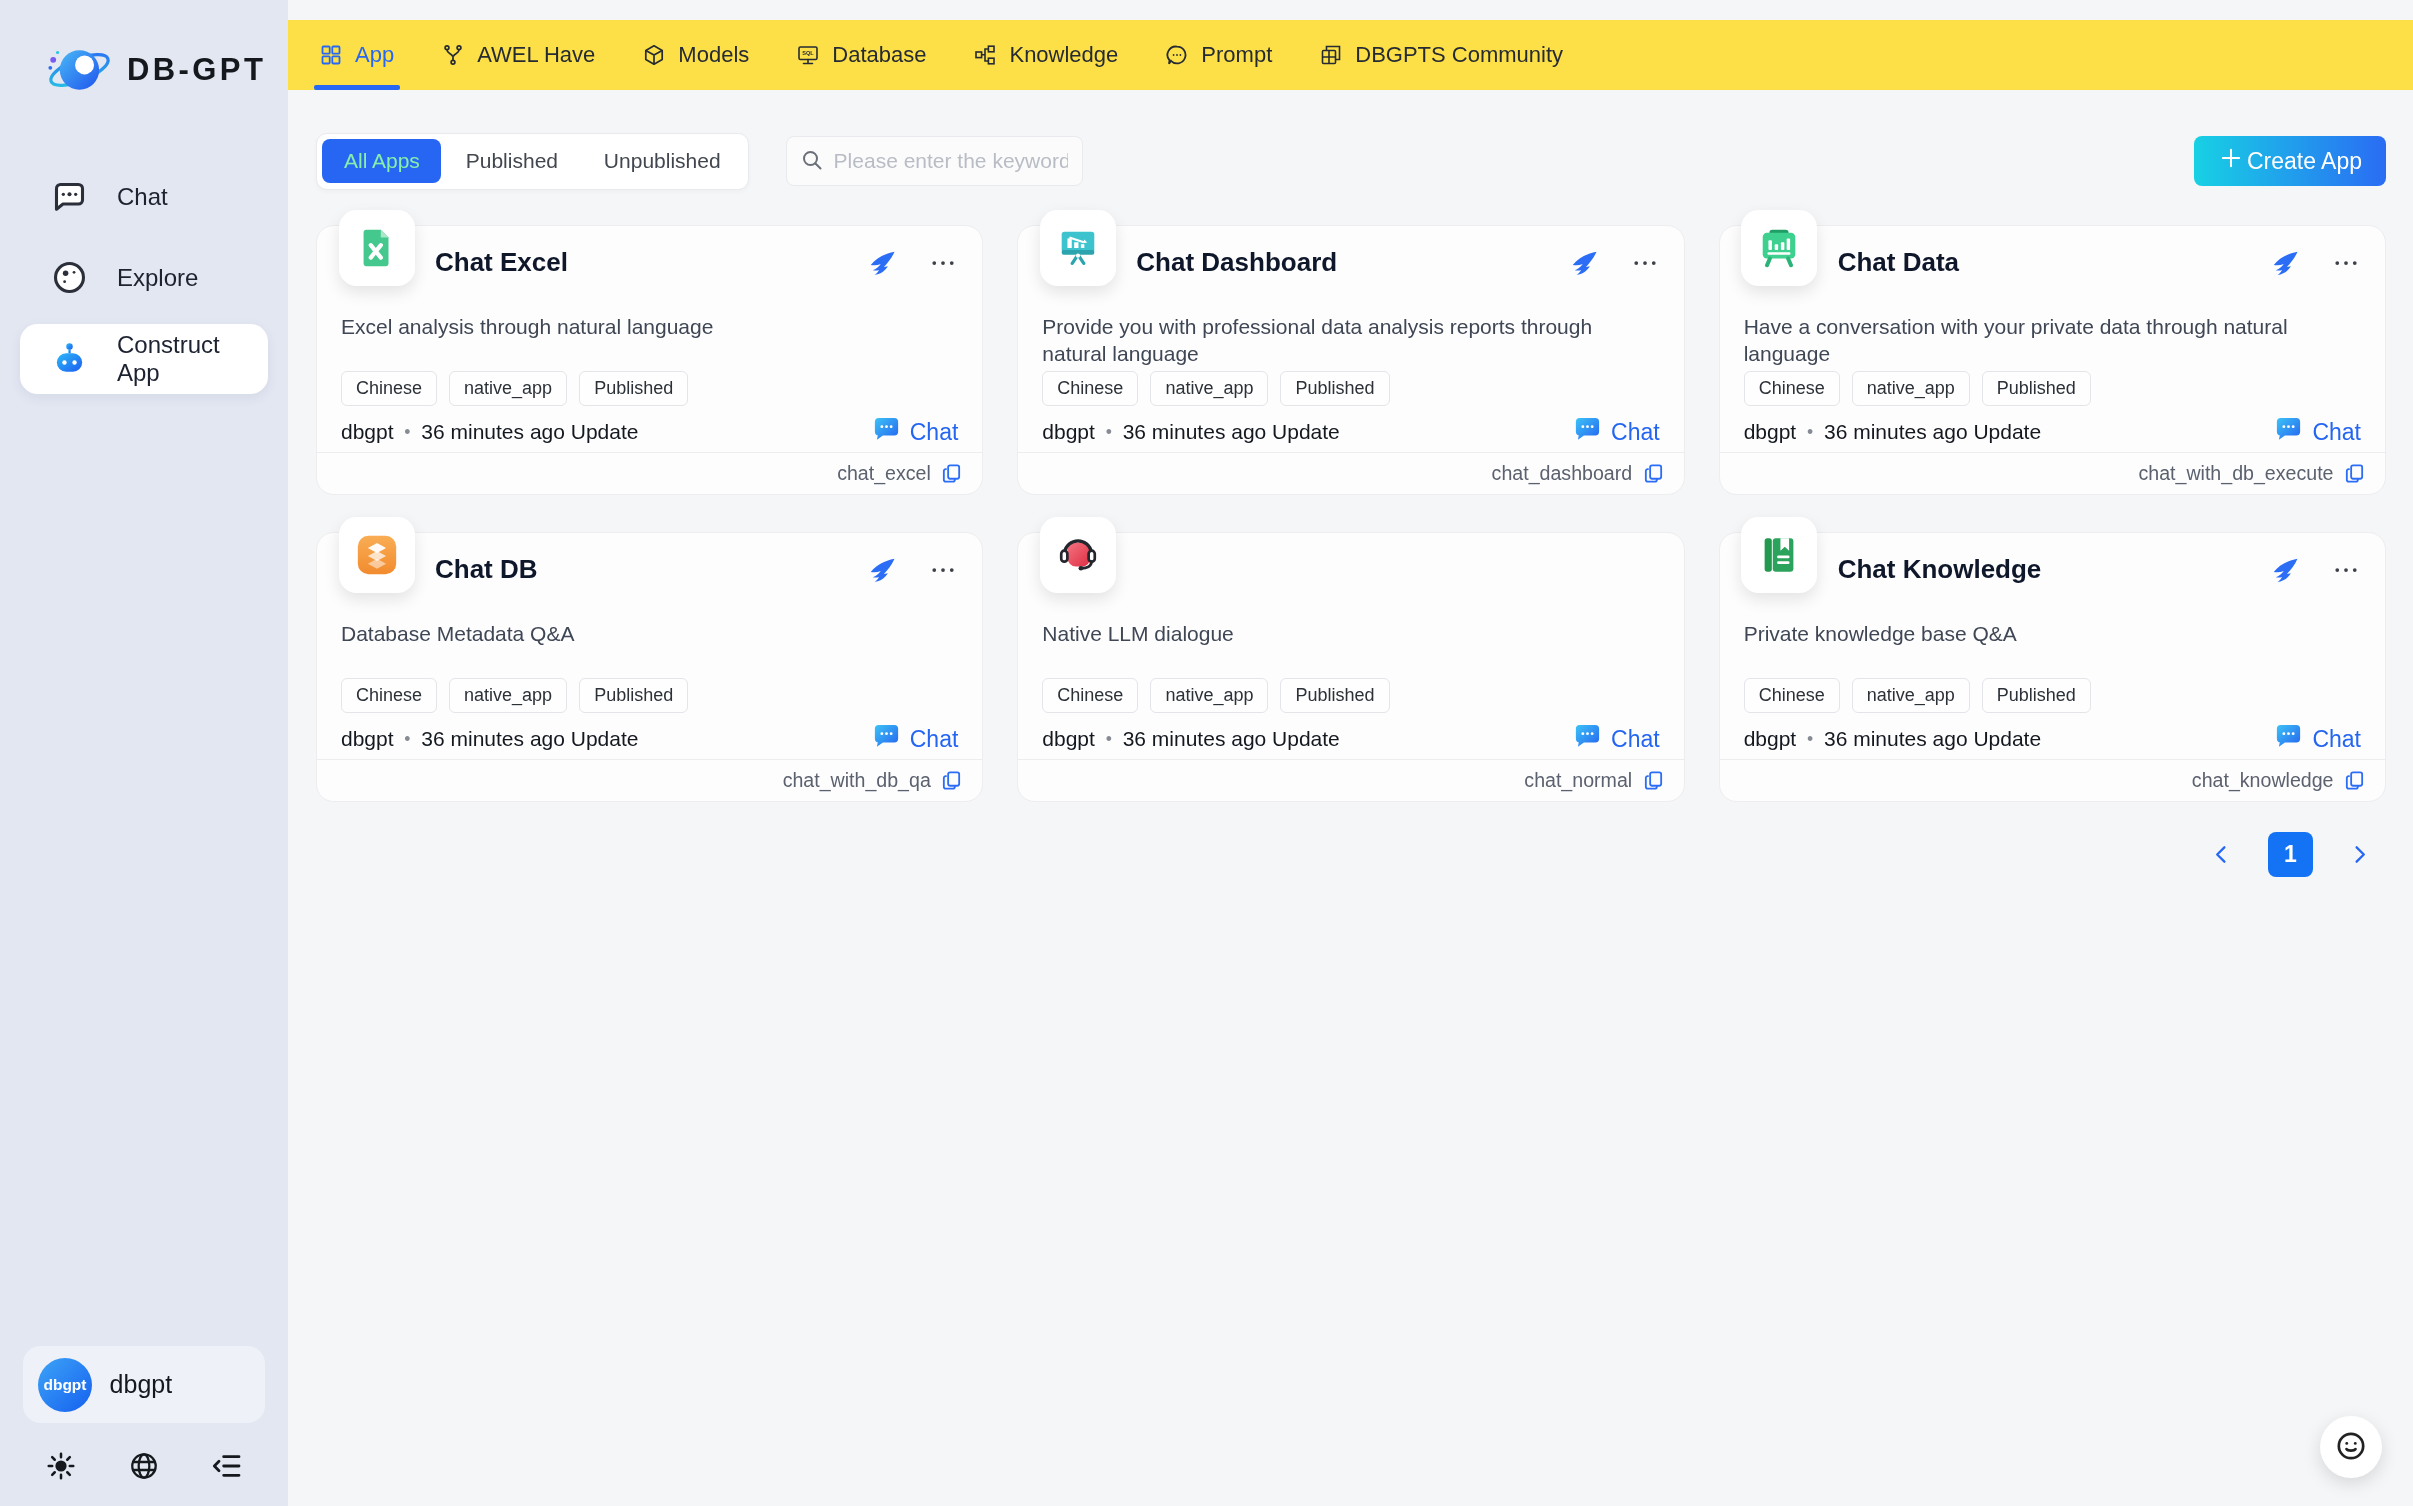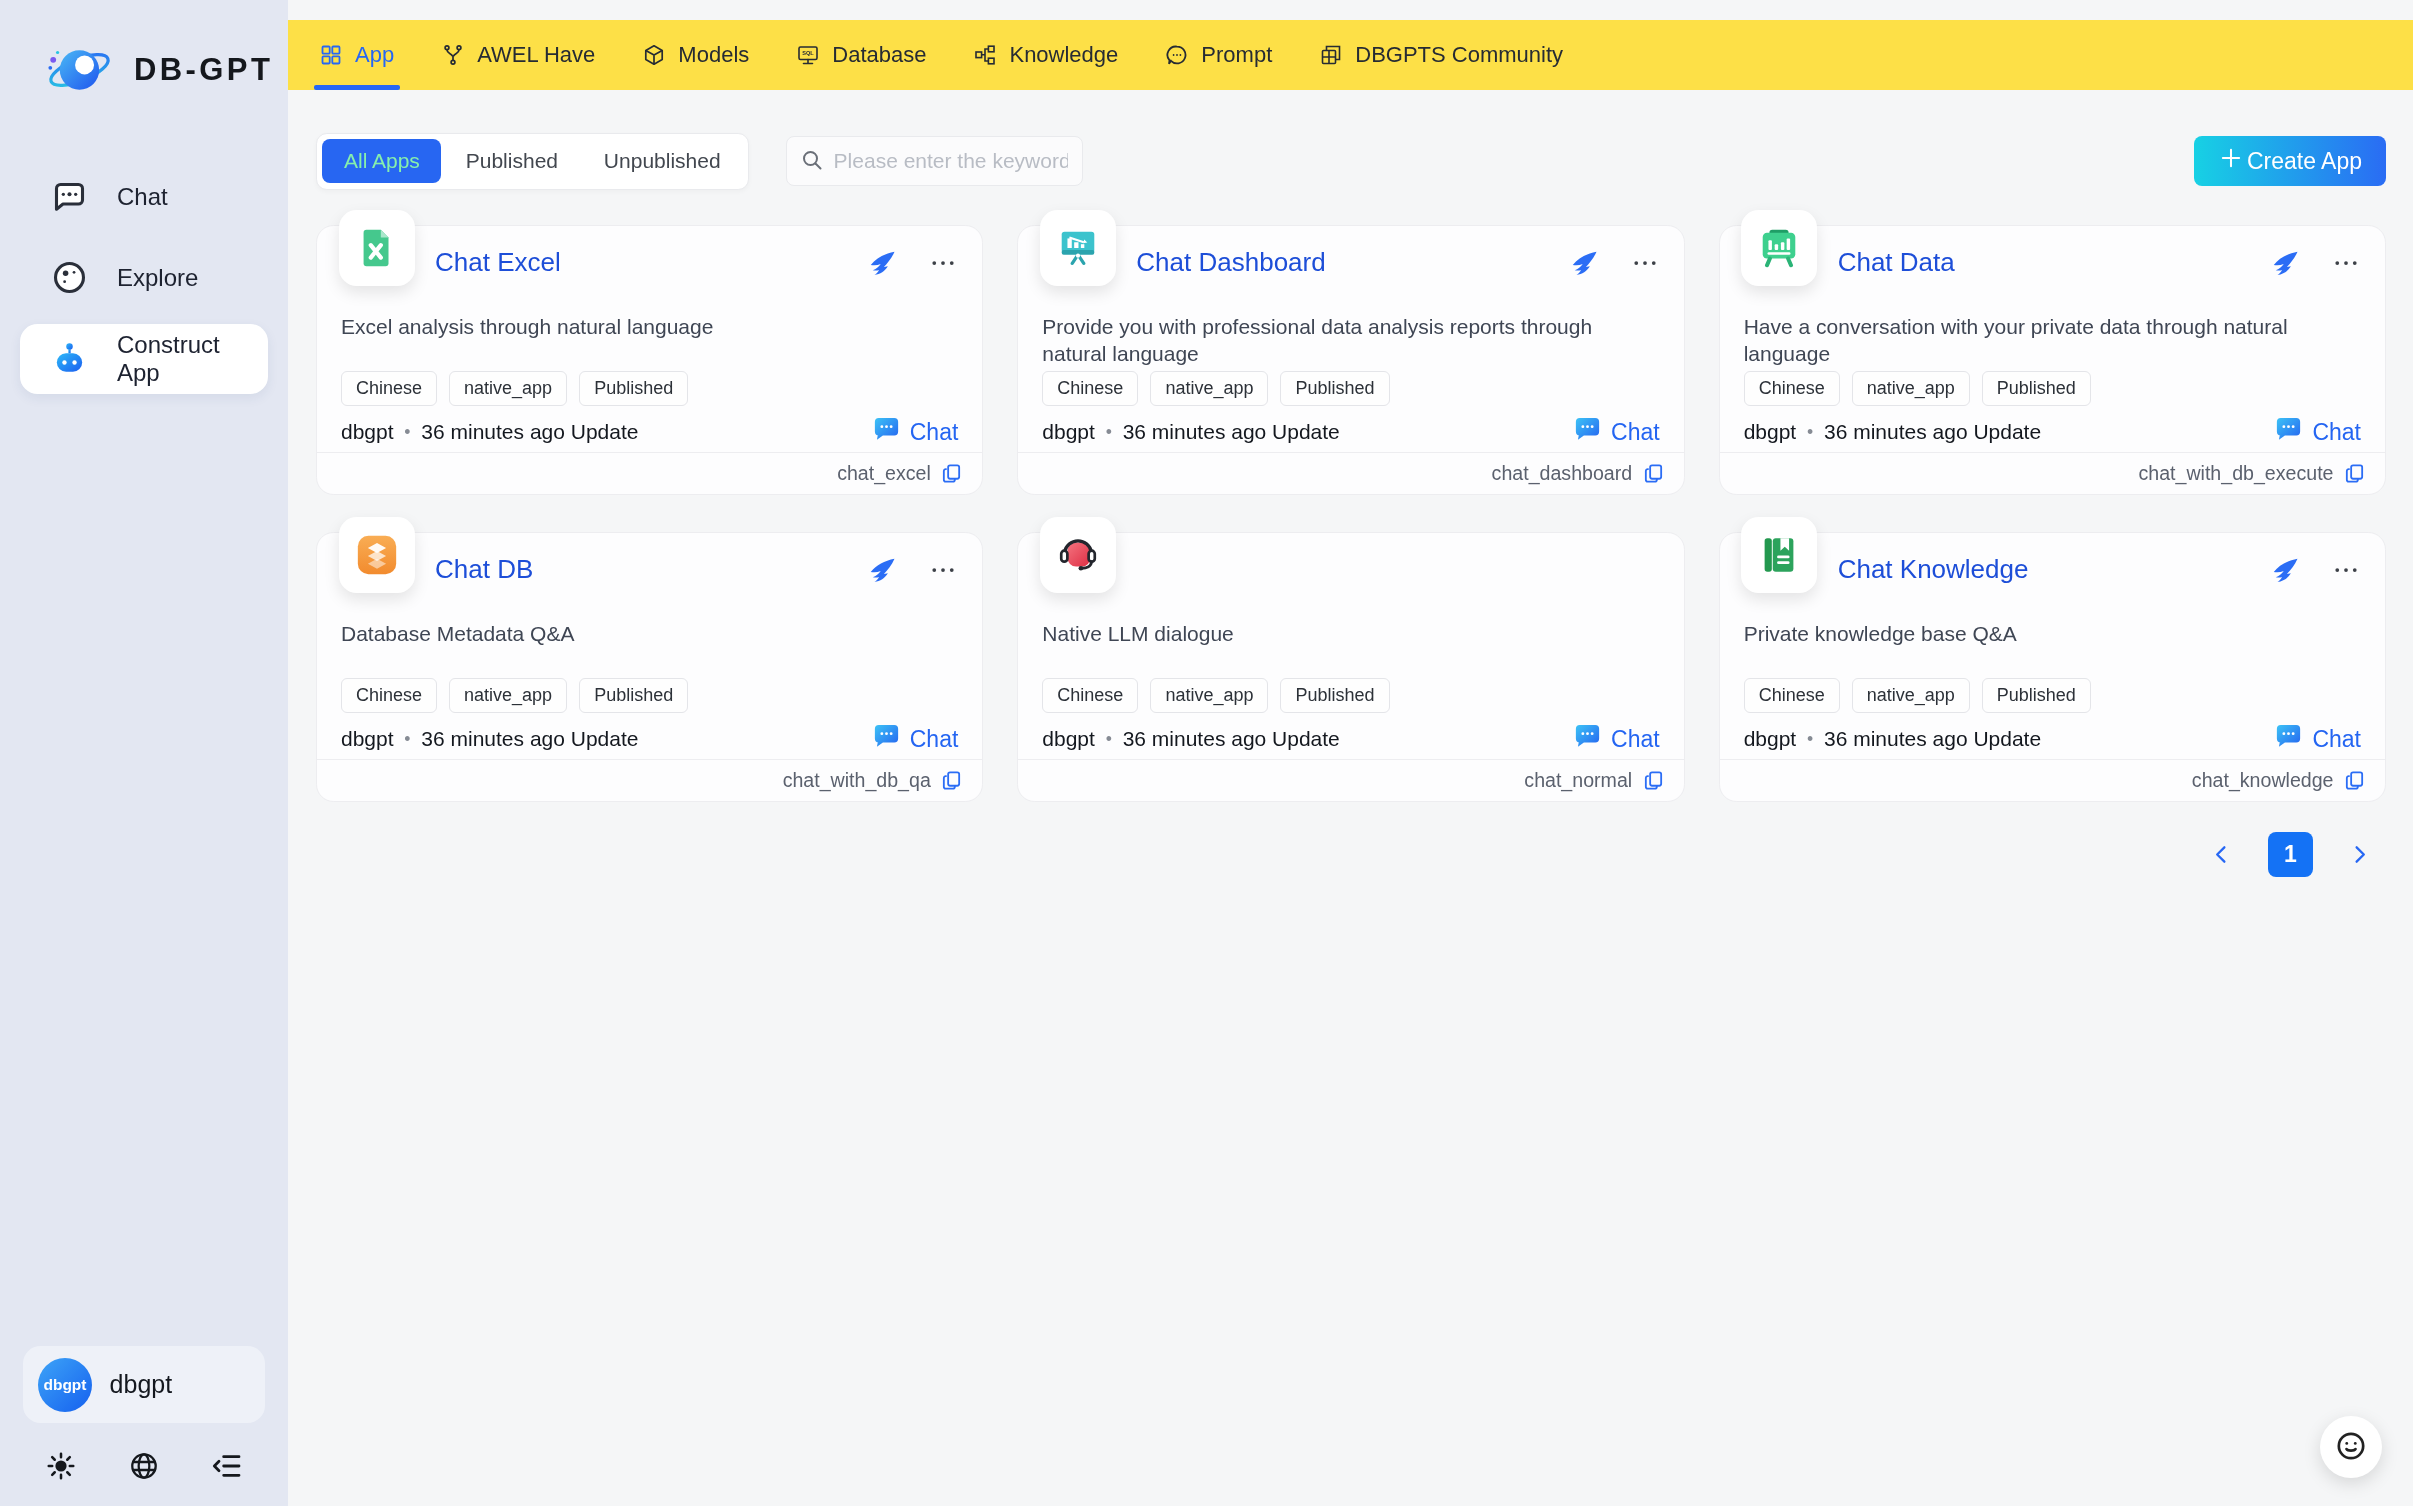--- a/index.html
+++ b/index.html
@@ -1,21 +1,21 @@
 <!DOCTYPE html>
 <html style="font-size:10.8px"><head>
 <meta charset="utf-8">
 <style>
   * { margin:0; padding:0; box-sizing:border-box; }
   html,body { width:2413px; height:1506px; font-family:"Liberation Sans", sans-serif; overflow:hidden; }
   .app { position:relative; display:flex; width:2413px; height:1506px; background:#f5f6f7; }
 
   
   .sidebar { width:288px; background:#e3e7f2; display:flex; flex-direction:column; flex-shrink:0; }
-  .logo { display:flex; align-items:center; gap:21px; margin:35px 0 0 43px; }
+  .logo { display:flex; align-items:center; gap:14px; margin:35px 0 0 43px; }
   .logo-icon svg { width:70px; height:70px; display:block; }
   .logo-text { font-size:31px; font-weight:800; letter-spacing:3.4px; color:#15181d; }
   .side-menu { margin-top:57px; padding:0 20px; display:flex; flex-direction:column; gap:10.8px; }
   .side-item { height:70px; display:flex; align-items:center; gap:28px; padding:0 30px; border-radius:17.6px; font-size:24px; color:#1d2230; cursor:pointer; }
   .side-item.active { background:#ffffff; box-shadow:0 4px 12px rgba(40,60,120,.08); font-weight:500; }
   .side-item .s-icon svg { width:39px; height:39px; display:block; }
   .side-spacer { flex:1; }
   .user-chip { margin:0 23px 23px; background:#eef1f8; border-radius:17.6px; height:77px; display:flex; align-items:center; gap:17.6px; padding:0 15px; cursor:pointer; }
   .avatar { width:54px; height:54px; border-radius:50%; background:linear-gradient(135deg,#3da4f7,#1560ef); color:#fff; font-size:15.5px; font-weight:600; display:flex; align-items:center; justify-content:center; }
   .user-name { font-size:25px; color:#14181f; }
@@ -43,21 +43,21 @@
   .searchbox input::placeholder { color:#b8bcc4; }
   .create-btn { margin-left:auto; height:50px; padding:0 24px; border:none; border-radius:8px; background:linear-gradient(90deg,#17d1e4,#2a6cf4); color:#fff; font-family:inherit; font-size:23px; display:flex; align-items:center; gap:3px; cursor:pointer; }
   .create-btn svg { width:26px; height:26px; }
 
   
   .grid { margin-top:35px; display:grid; grid-template-columns:repeat(3,1fr); column-gap:34px; row-gap:37px; }
   .card { position:relative; background:#fdfdfe; border:1.4px solid #ededf0; border-radius:17.6px; height:270px; }
   .card-iconbox { position:absolute; top:-16px; left:21.6px; width:76px; height:76px; background:#fff; border-radius:17.6px; box-shadow:0 6.8px 16px rgba(0,0,0,.10); display:flex; align-items:center; justify-content:center; }
   .card-iconbox svg { width:46px; height:46px; display:block; }
   .card-head { position:absolute; top:21.6px; left:118px; right:24px; display:flex; align-items:center; }
-  .card-title { font-size:26px; font-weight:400; color:#1d4ed8; }
+  .card-title { font-size:26px; font-weight:700; color:#0f172a; }
   .head-actions { margin-left:auto; display:flex; align-items:center; gap:31px; }
   .icon-btn { background:none; border:none; cursor:pointer; padding:0; color:#3c4047; }
   .icon-btn svg { width:30px; height:30px; display:block; }
   .card-desc { position:absolute; top:87px; left:24px; right:24px; font-size:21px; color:#3f4654; line-height:1.3; }
   .card-tags { position:absolute; top:145px; left:24px; display:flex; gap:12px; }
   .tag { font-size:18px; color:#2c3138; background:#fefefe; border:1.4px solid #e4e5e9; border-radius:6px; padding:6px 14px; }
   .card-footer { position:absolute; top:188px; left:24px; right:24px; display:flex; align-items:center; font-size:21px; color:#14181f; }
   .dot-sep { margin:0 10.8px; color:#868b94; font-size:17.6px; }
   .chat-btn { margin-left:auto; background:none; border:none; cursor:pointer; display:flex; align-items:center; gap:8px; font-family:inherit; font-size:23px; color:#2465f2; font-weight:500; }
   .chat-btn svg { width:31px; height:31px; }

